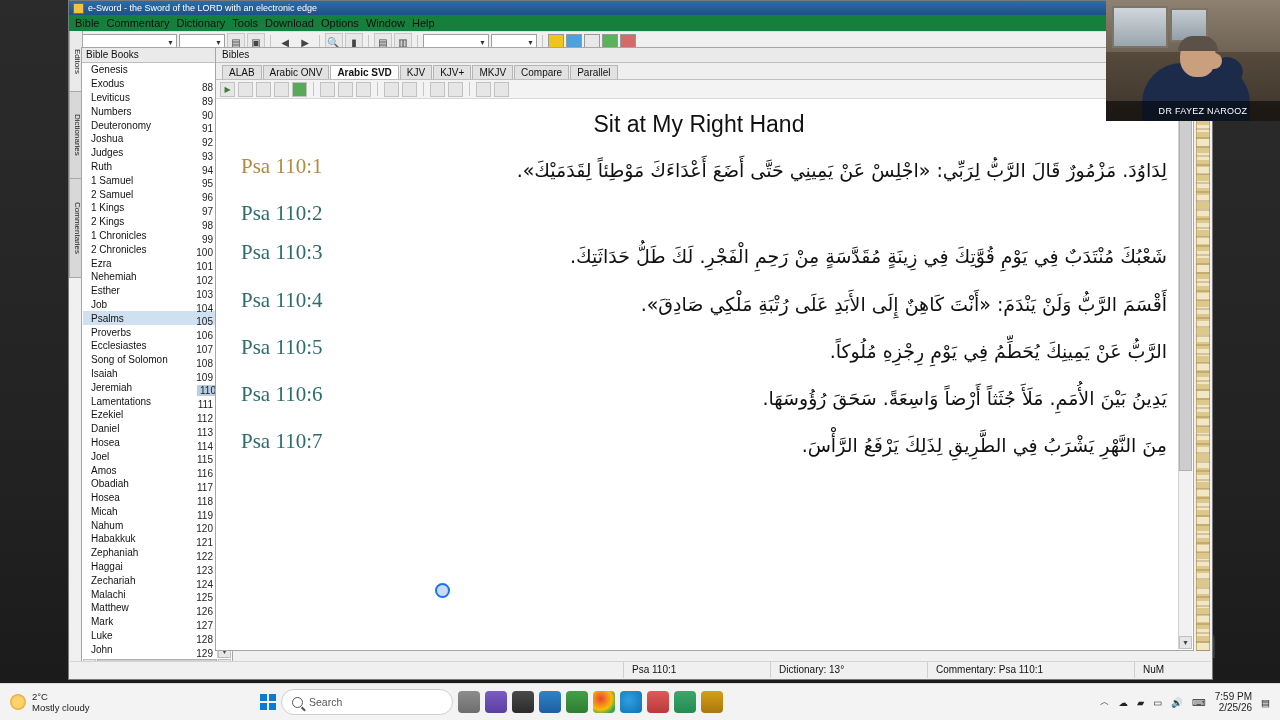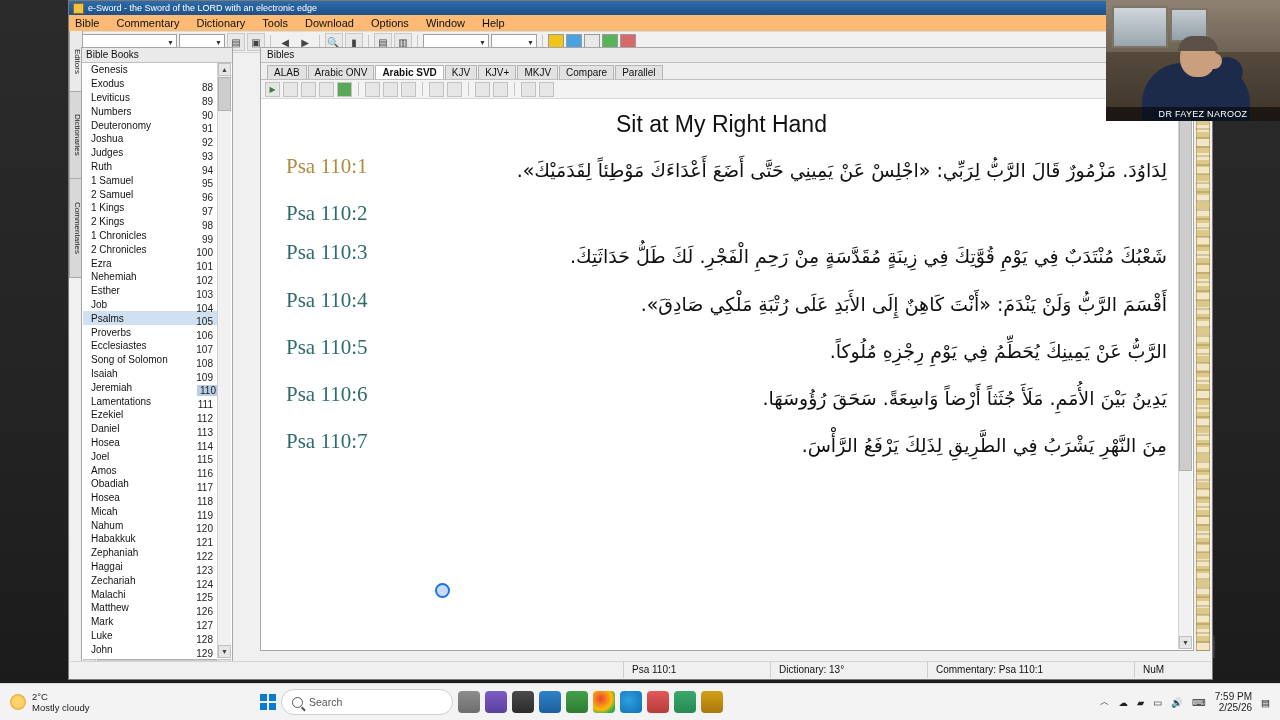--- a/index.html
+++ b/index.html
@@ -19,22 +19,22 @@
     font-size:52px;letter-spacing:2px;font-weight:bold;}
 
   
   .esword{position:absolute;left:68px;top:0;width:1145px;height:680px;
     background:#f0f0f0;border:1px solid #7a7a7a;box-sizing:border-box;}
   .title-bar{height:14px;background:linear-gradient(180deg,#2d6ca8,#205089);
     color:#fff;font-size:9px;display:flex;align-items:center;padding:0 4px;}
   .title-bar .tb-icon{width:9px;height:9px;background:#f3c242;border:1px solid #8a6d14;margin-right:4px;}
   .title-text{white-space:nowrap;overflow:hidden;}
 
-  .menu-bar{height:16px;background:#fdba74;border-bottom:1px solid #dcdcdc;
-    display:flex;align-items:center;padding-left:6px;gap:17px;font-size:11px;color:#111;}
+  .menu-bar{height:16px;background:#15803d;border-bottom:1px solid #dcdcdc;
+    display:flex;align-items:center;padding-left:6px;gap:7px;font-size:11px;color:#111;}
   .menu-bar span{cursor:default;}
 
   .toolbar{height:20px;background:#f0f0f0;display:flex;align-items:center;
     padding:0 4px;gap:2px;border-bottom:1px solid #d4d4d4;}
   .tb-combo{width:100px;height:15px;background:#fff;border:1px solid #a0a0a0;
     display:flex;align-items:center;justify-content:flex-end;padding-right:2px;}
   .tb-combo.small{width:42px;}
   .tb-combo.wide{width:62px;}
   .tb-combo .arrow{font-size:7px;color:#333;}
   .tb-btn{width:16px;height:16px;border:1px solid transparent;display:flex;
@@ -66,21 +66,21 @@
   .scroll-dn{position:absolute;bottom:0;}
   .scroll-thumb{position:absolute;top:14px;width:13px;height:34px;background:#cdcdcd;border:1px solid #b0b0b0;box-sizing:border-box;}
   .books-hscroll{position:absolute;left:1px;right:1px;bottom:1px;height:14px;background:#f1f1f1;}
   .hs-left,.hs-right{position:absolute;top:0;width:13px;height:13px;background:#e6e6e6;border:1px solid #c0c0c0;
     display:flex;align-items:center;justify-content:center;font-size:7px;color:#444;box-sizing:border-box;}
   .hs-left{left:0;} .hs-right{right:0;}
   .hs-thumb{position:absolute;left:14px;top:0;width:120px;height:13px;background:#cdcdcd;border:1px solid #b0b0b0;box-sizing:border-box;}
 
   
   .bibles{position:absolute;left:146px;top:46px;right:18px;bottom:28px;background:#fff;
-    border:1px solid #a6a6a6;box-sizing:border-box;margin-left:45px;}
+    border:1px solid #a6a6a6;box-sizing:border-box;}
   .bibles-head{height:14px;background:#eaeaea;border-bottom:1px solid #bfbfbf;
     font-size:10px;color:#111;padding-left:6px;line-height:14px;}
   .btabs{height:16px;background:#efefef;display:flex;align-items:flex-end;
     padding-left:6px;gap:1px;border-bottom:1px solid #bfbfbf;}
   .btab{font-size:10px;padding:1px 6px;background:#e2e2e2;border:1px solid #b5b5b5;
     border-bottom:none;color:#111;}
   .btab.active{background:#fff;font-weight:bold;}
   .btoolbar{height:18px;background:#f3f3f3;display:flex;align-items:center;gap:3px;
     padding-left:4px;border-bottom:1px solid #d8d8d8;}
   .bt{width:13px;height:13px;background:#e6e6e6;border:1px solid #c2c2c2;}
@@ -125,21 +125,21 @@
   .cam .body{position:absolute;left:36px;bottom:0;width:108px;height:58px;
     background:#1c2b4a;border-radius:40px 40px 0 0;}
   .cam .head{position:absolute;left:74px;bottom:44px;width:36px;height:40px;
     background:#c99f7e;border-radius:50% 50% 45% 45%;}
   .cam .hair{position:absolute;left:72px;bottom:70px;width:40px;height:15px;
     background:#5b5148;border-radius:20px 20px 0 0;}
   .cam .arm{position:absolute;left:104px;bottom:18px;width:30px;height:46px;
     background:#1c2b4a;border-radius:14px;transform:rotate(18deg);}
   .cam .hand{position:absolute;left:96px;bottom:52px;width:20px;height:16px;
     background:#c99f7e;border-radius:8px;}
-  .cam .namebar{position:absolute;left:0;right:0;bottom:0;height:14px;
+  .cam .namebar{position:absolute;left:0;right:0;bottom:0;height:20px;
     background:rgba(0,0,0,.55);color:#fff;font-size:9px;display:flex;align-items:center;
     justify-content:center;letter-spacing:.3px;padding-left:20px;}
 
   
   .taskbar{position:absolute;left:0;bottom:0;width:1280px;height:36px;background:#f3f3f3;
     border-top:1px solid #dcdcdc;display:flex;align-items:center;}
   .weather{display:flex;align-items:center;gap:6px;padding-left:10px;width:120px;}
   .weather .sunicon{width:16px;height:16px;border-radius:50%;
     background:radial-gradient(circle,#ffd36b 45%,#e8a93a 70%,transparent 72%);}
   .weather .wtxt{font-size:9.5px;line-height:11px;color:#222;}

